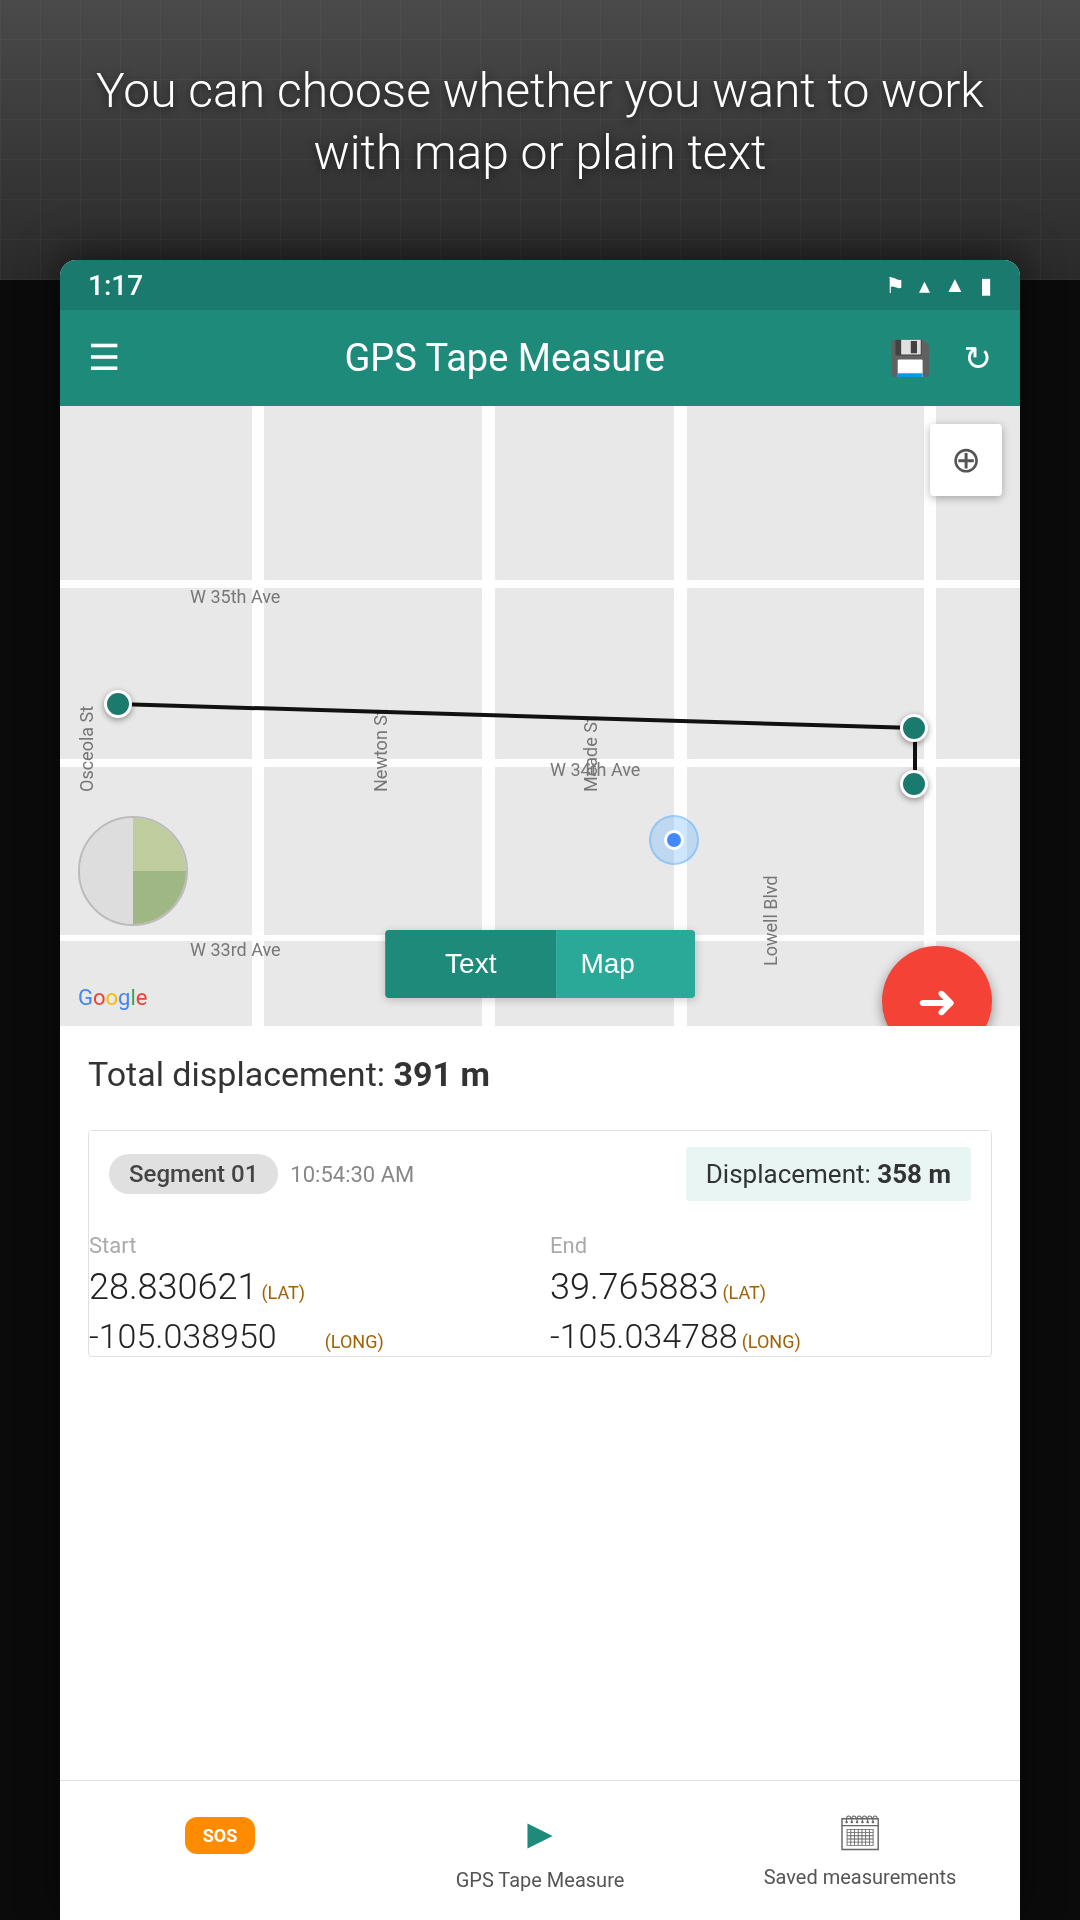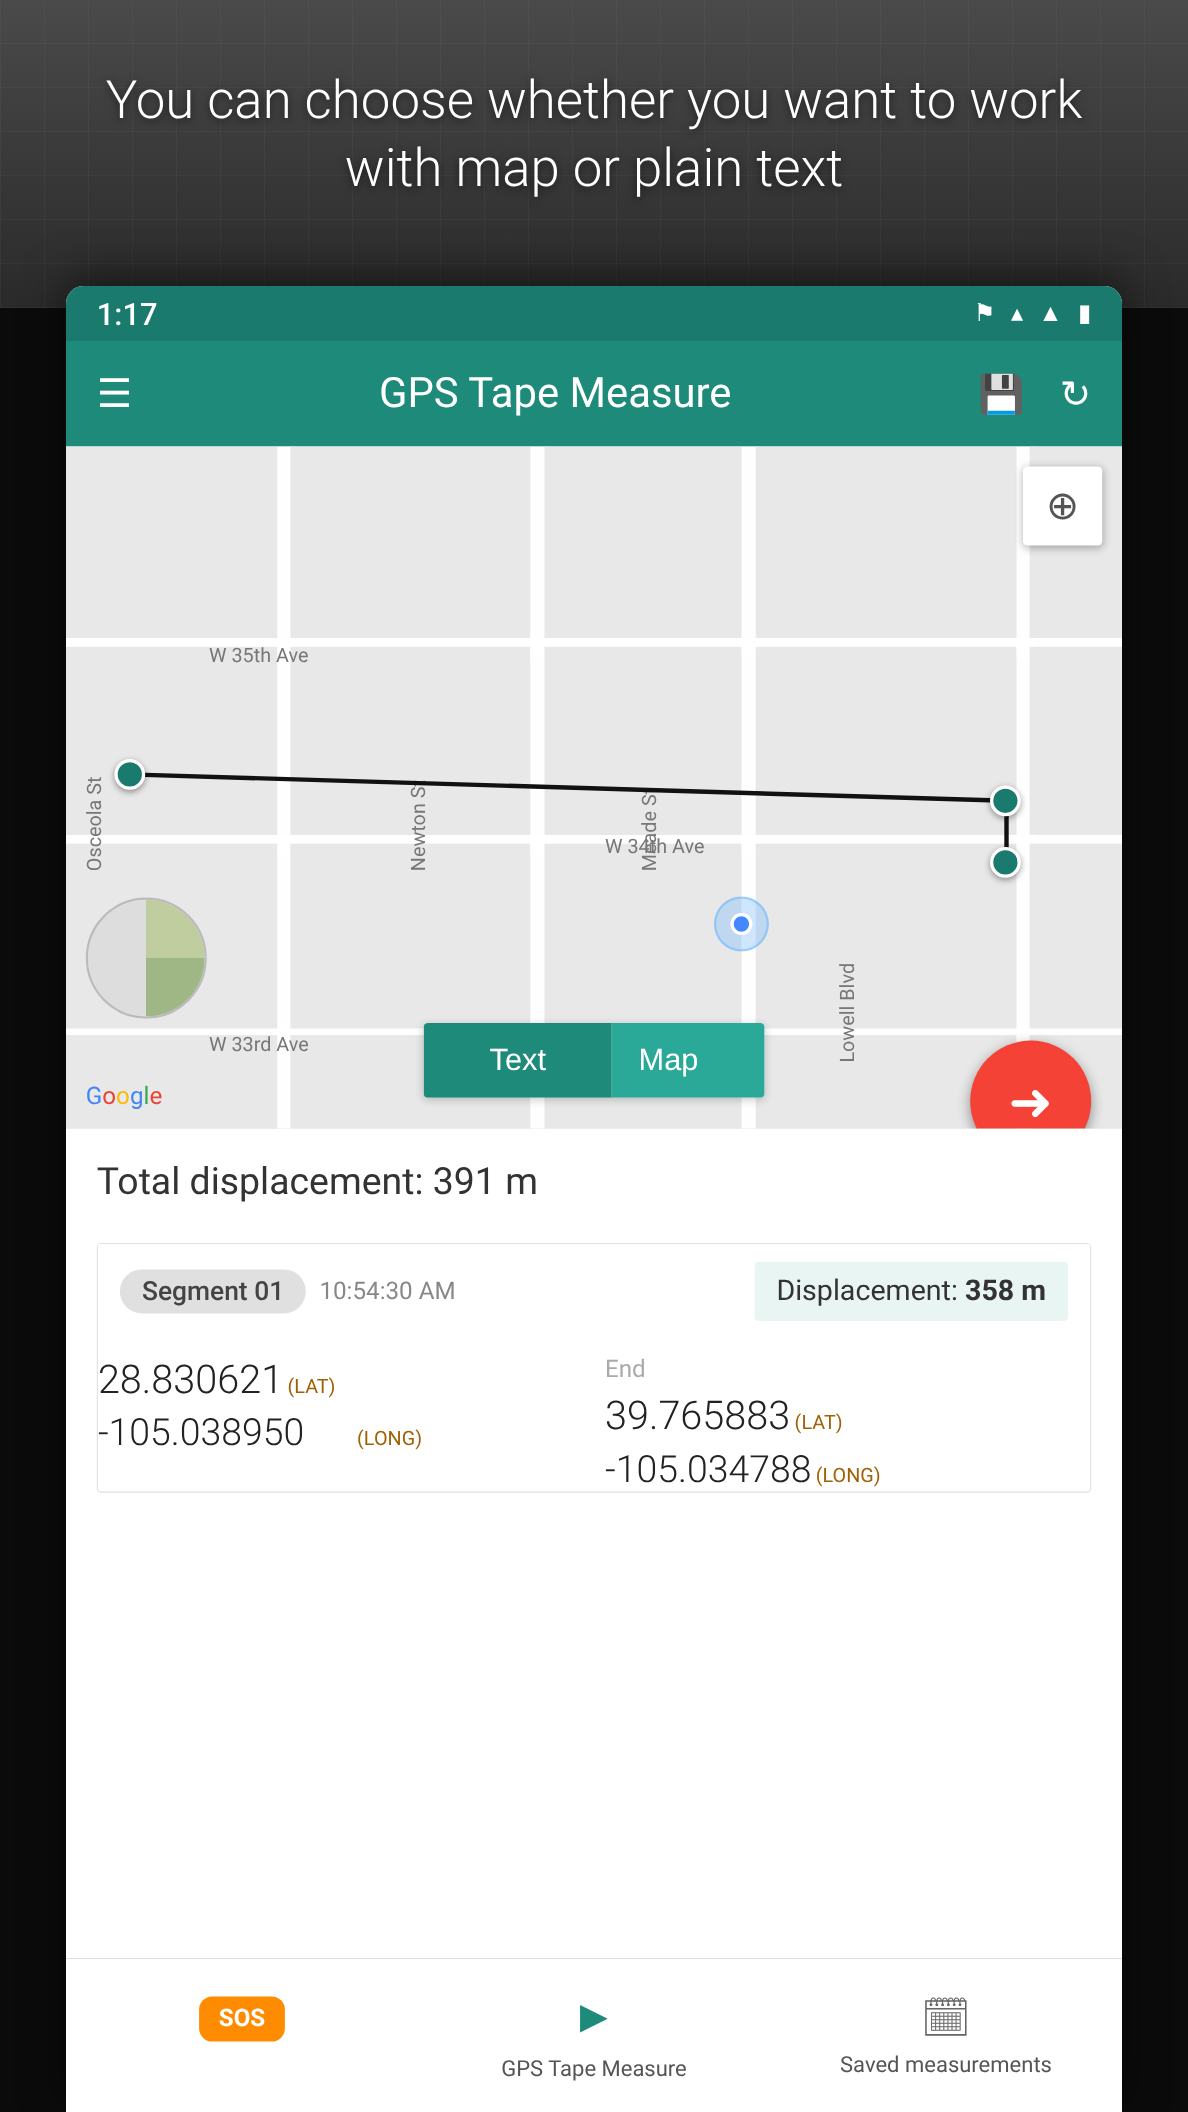--- a/index.html
+++ b/index.html
@@ -236,21 +236,21 @@
       position: relative;
     }
 
     .total-displacement {
       font-size: 34px;
       color: #333;
       margin-bottom: 28px;
       padding-bottom: 8px;
     }
     .total-displacement strong {
-      font-weight: 400;
+      font-weight: 700;
       text-align: center;
     }
 
     
     .segment-card {
       border: 1px solid #e0e0e0;
       border-radius: 4px;
       overflow: hidden;
     }
     .segment-header {
@@ -346,21 +346,21 @@
     .nav-label {
       font-size: 20px;
       color: #555;
       text-align: center;
     }
     .nav-sos-badge {
       background: #FF8C00;
       border-radius: 12px;
       padding: 8px 18px;
       color: white;
-      font-size: 22px;
+      font-size: 18px;
       font-weight: 700;
     }
     .nav-arrow-icon {
       color: #1e8a7a;
       font-size: 42px;
     }
     .nav-calendar-icon {
       color: #666;
       font-size: 36px;
     }
@@ -557,20 +557,21 @@
         </div>
         <div class="segment-displacement">
           <span>Displacement:</span>
           <strong>358 m</strong>
         </div>
       </div>
 
       <div class="coords-row" style="position:relative;">
 
         <div class="coord-col">
+          <div class="coord-label">Start</div>
           <div class="coord-value">
             <span>28.830621</span>
             <span class="coord-unit">(LAT)</span>
           </div>
           <div class="coord-value coord-value-long" style="margin-top:8px;gap:48px;">
             <span>-105.038950</span>
             <span class="coord-unit">(LONG)</span>
           </div>
         </div>
 

